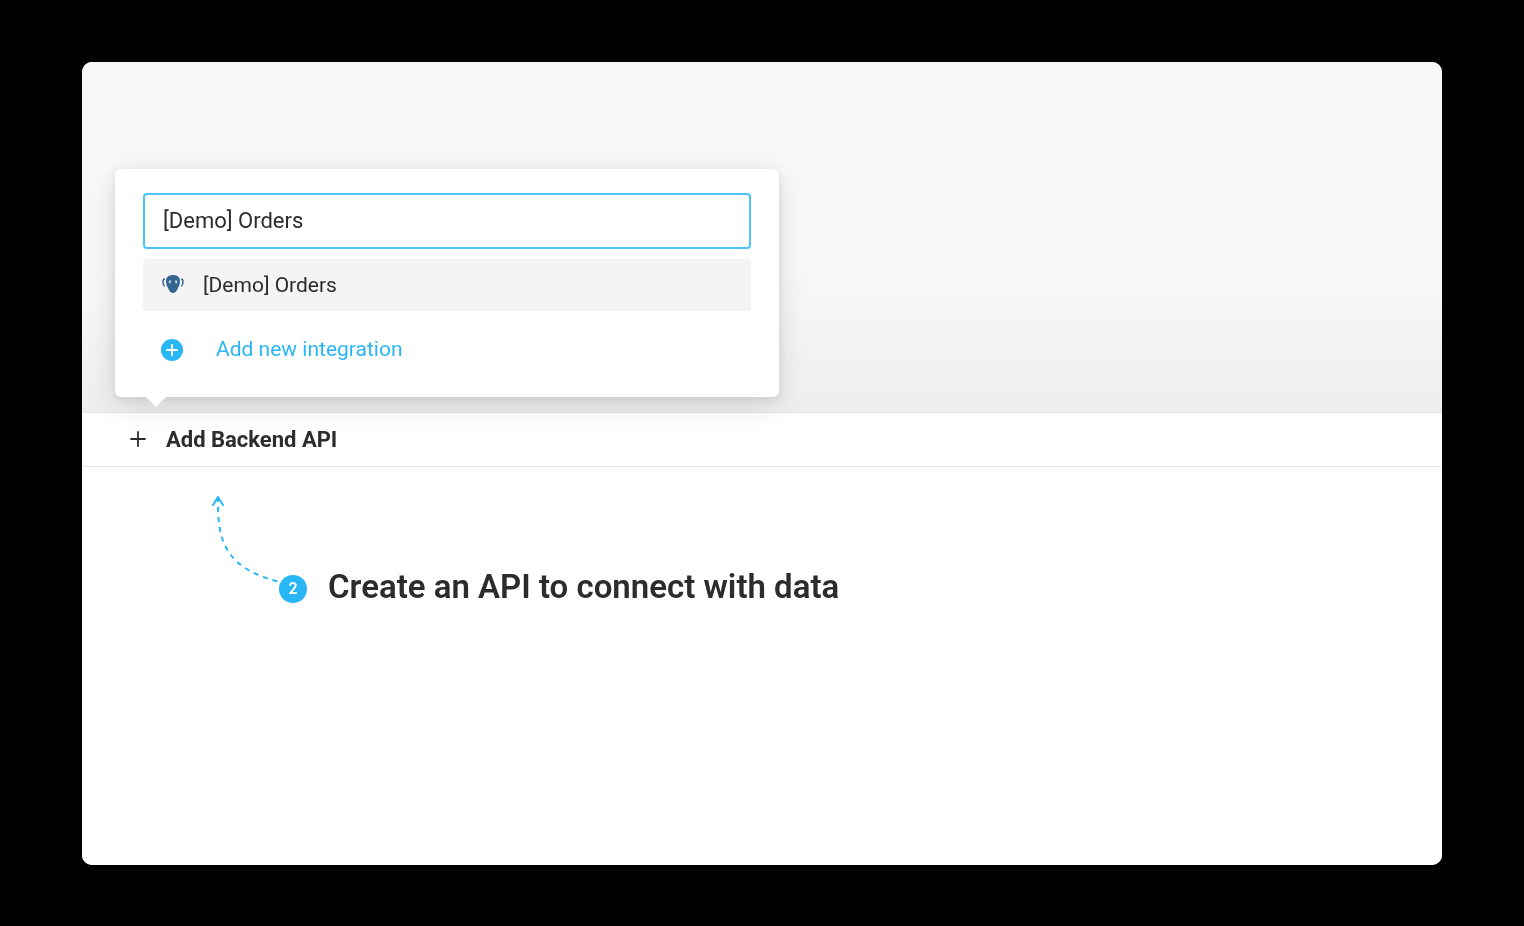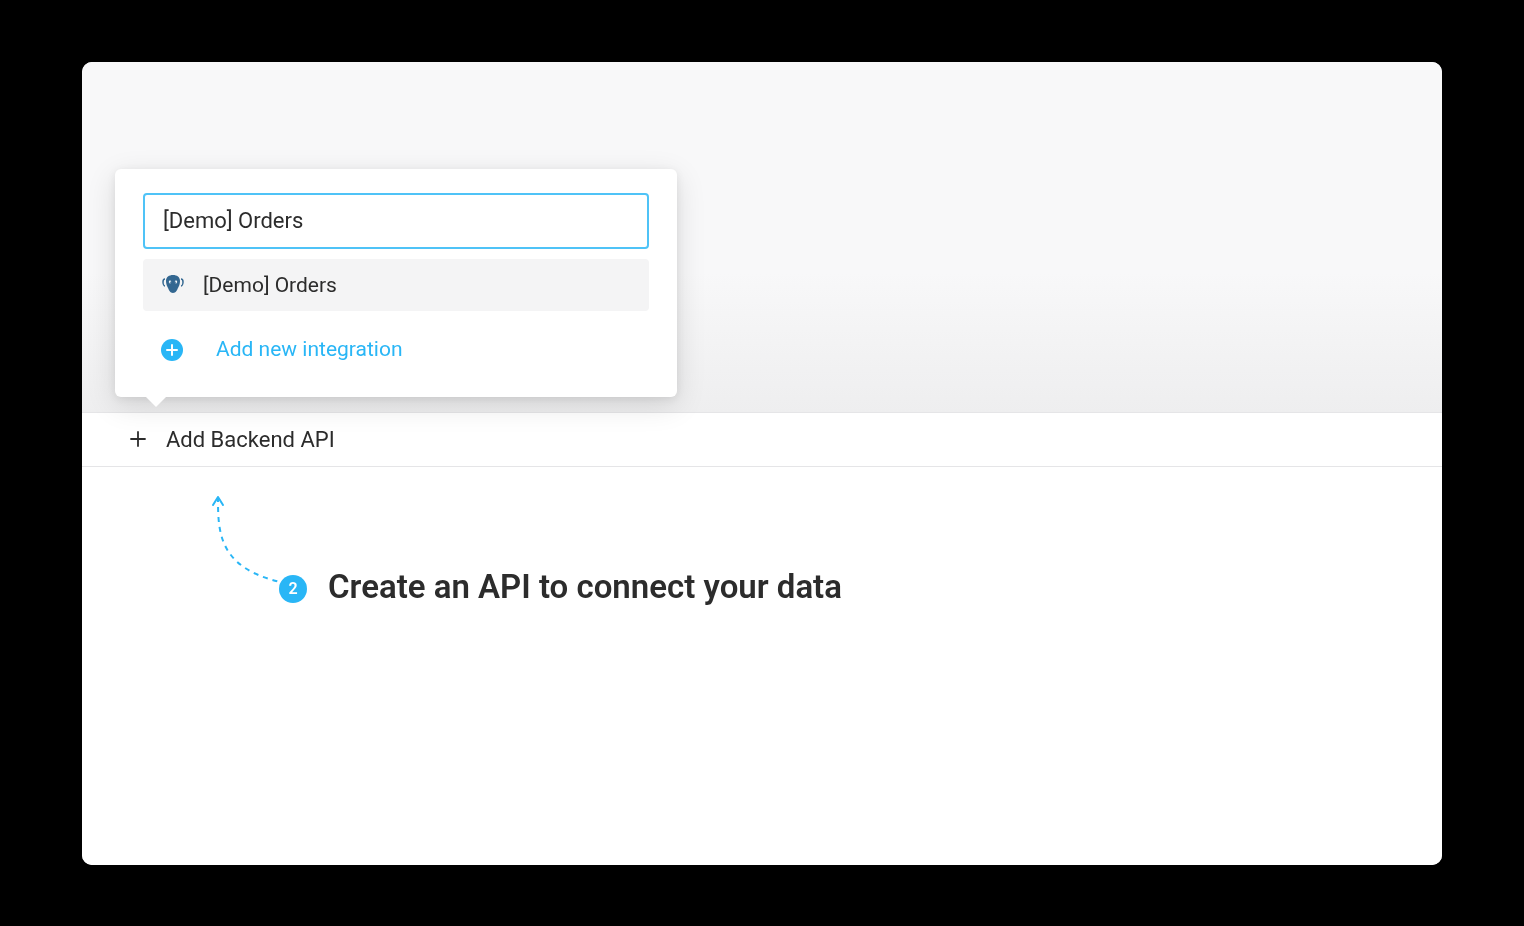--- a/index.html
+++ b/index.html
@@ -35,21 +35,21 @@
       right: 0;
       height: 350px;
       background: linear-gradient(to bottom, #f8f8f9 0%, #f8f8f9 60%, #eeeeef 100%);
       border-radius: 10px 10px 0 0;
     }
     
     .dropdown-popover {
       position: absolute;
       top: 107px;
       left: 33px;
-      width: 562px;
+      width: 664px;
       background: #fff;
       border-radius: 6px;
       box-shadow: 0 8px 30px rgba(0,0,0,0.12), 0 2px 8px rgba(0,0,0,0.08);
       padding: 24px 28px 22px 28px;
       z-index: 10;
     }
     
     .dropdown-popover::after {
       content: '';
       position: absolute;
@@ -142,21 +142,21 @@
       height: 20px;
       display: flex;
       align-items: center;
       justify-content: center;
       color: #2c2c2c;
     }
     
     .add-backend-label {
       font-size: 22px;
       color: #2c2c2c;
-      font-weight: 400;
+      font-weight: 700;
     }
     
     .content-area {
       position: absolute;
       top: 405px;
       left: 0;
       right: 0;
       bottom: 0;
       background: #fff;
       border-radius: 0 0 10px 10px;
@@ -252,15 +252,15 @@
 
   <svg class="dashed-arrow" viewBox="0 0 90 100">
     <path d="M 8 5 C 8 40, 8 75, 70 90" fill="none" stroke="#29b6f6" stroke-width="2" stroke-dasharray="5,5"></path>
     <path d="M 8 5 L 3 13 M 8 5 L 13 13" fill="none" stroke="#29b6f6" stroke-width="2" stroke-linecap="round"></path>
   </svg>
 
   <div class="step-badge">
     <span>2</span>
   </div>
 
-  <div class="step-title">Create an API to connect your data</div>
+  <div class="step-title">Create an API to connect with data</div>
 
 </div>
 
 </body></html>

